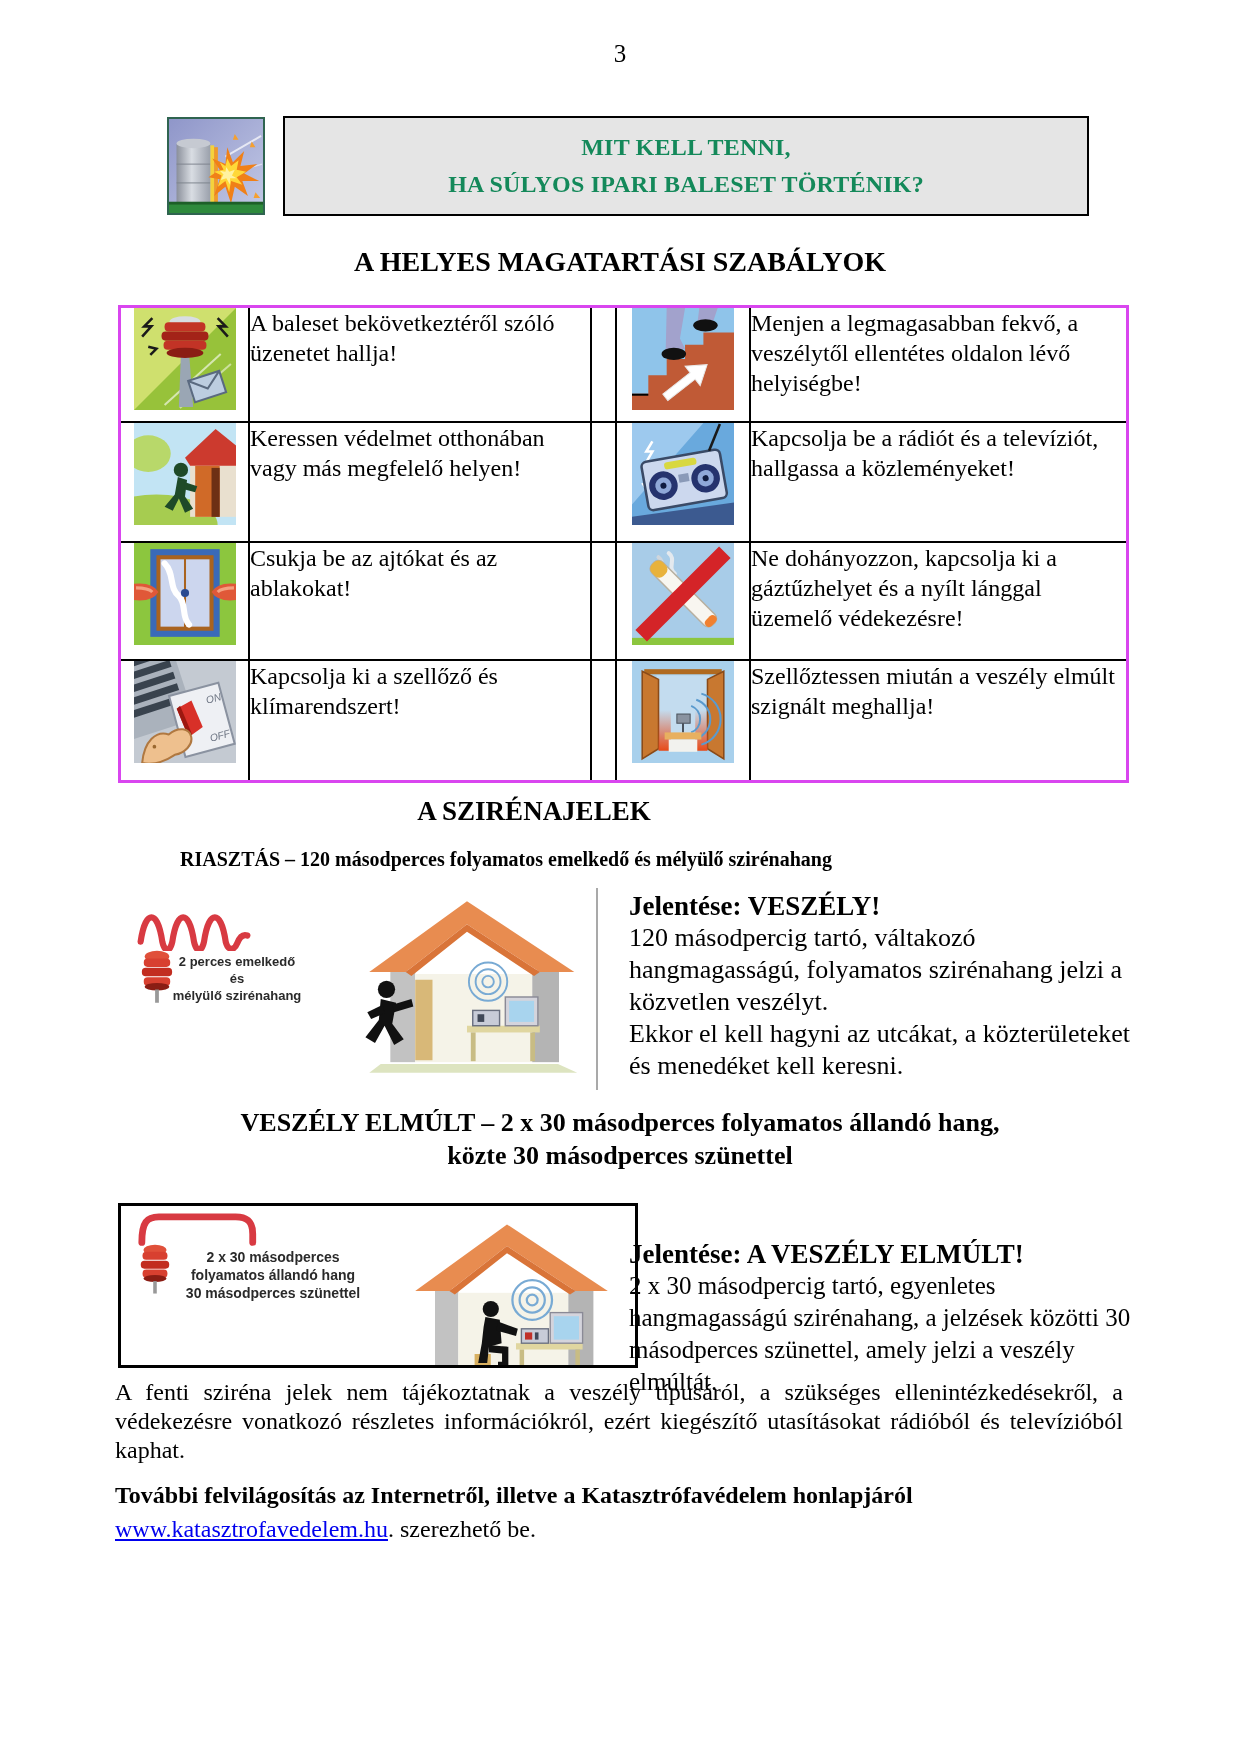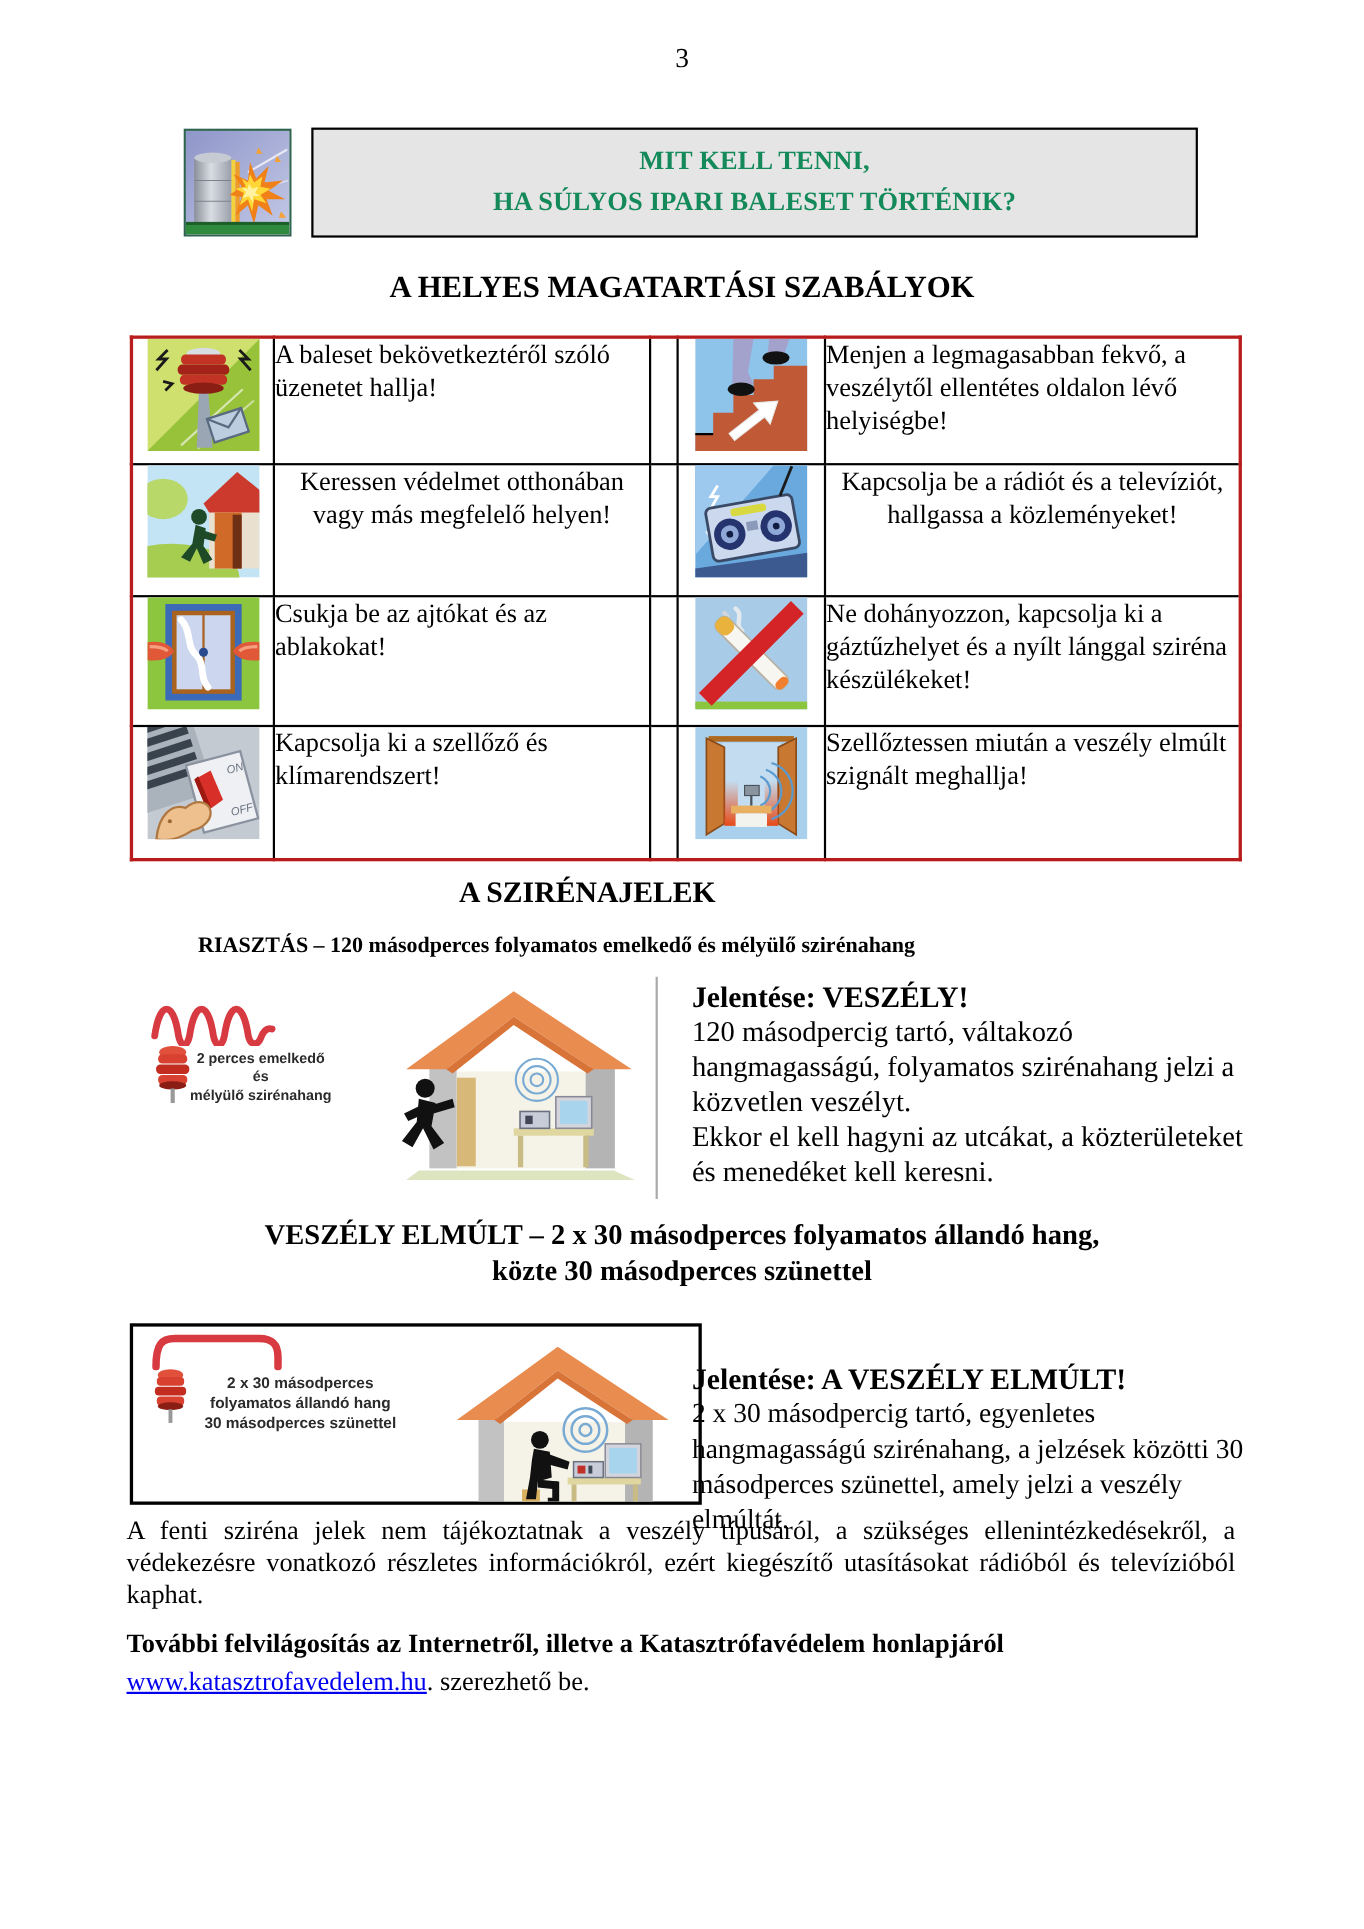--- a/index.html
+++ b/index.html
@@ -17,28 +17,28 @@
     left:283px;top:116px;width:806px;height:100px;background:#e5e5e5;border:2px solid #000;
     box-sizing:border-box;display:flex;flex-direction:column;justify-content:center;align-items:center;gap:10px;
   }
   .banner div{font-weight:bold;font-size:24px;color:#14895a;letter-spacing:.2px;}
   
   .h-rules{top:246px;left:0;width:1240px;text-align:center;font-weight:bold;font-size:28px;}
   .h-sirens{top:796px;left:0;width:1068px;text-align:center;font-weight:bold;font-size:27px;font-family:Liberation Serif, serif;}
   .h-alarm{top:848px;left:0;width:1012px;text-align:center;font-weight:bold;font-size:20px;}
   .h-allclear{top:1106px;left:0;width:1240px;text-align:center;font-weight:bold;font-size:26px;line-height:33px;}
   
-  table.rules{left:118px;top:305px;border-collapse:collapse;table-layout:fixed;border:3px solid #b91c1c;}
+  table.rules{left:118px;top:305px;border-collapse:collapse;table-layout:fixed;border:3px solid #d946ef;}
   table.rules td{border:2px solid #000;padding:0;vertical-align:top;}
   td.icon-cell{width:127px;text-align:center;vertical-align:middle;}
   td.icon-cell.c2{width:132px;}
   td.text-cell{width:340px;font-size:24px;line-height:30px;padding:7px 8px 4px 12px;}
   td.text-cell.c2{width:375px;}
   td.gap-cell{width:23px;}
-  tr.r1{height:115px;} tr.r2{height:120px;text-align:center;} tr.r3{height:118px;} tr.r4{height:122px;}
+  tr.r1{height:115px;} tr.r2{height:120px;} tr.r3{height:118px;} tr.r4{height:122px;}
   .icon-box{display:inline-block;width:102px;height:102px;vertical-align:middle;}
   .icon-box svg{display:block;width:100%;height:100%;}
   
   .fig1-wave{left:136px;top:903px;width:116px;height:50px;}
   .fig1-siren{left:140px;top:948px;width:34px;height:52px;}
   .fig1-caption{left:172px;top:953px;width:130px;text-align:center;
     font-family:"Liberation Sans","DejaVu Sans",sans-serif;font-weight:bold;font-size:13px;line-height:17px;color:#2a2a2a;}
   .fig1-house{left:352px;top:882px;width:230px;height:195px;}
   .fig-divider{left:596px;top:888px;width:2px;height:202px;background:#a9a9a9;}
   .alarm-text{left:629px;top:890px;width:508px;font-size:26px;line-height:32px;}
@@ -209,21 +209,21 @@
           <path d="M36,10 C44,16 34,24 42,30" fill="none" stroke="#e4e9ee" stroke-width="4" stroke-linecap="round"></path>
           <g transform="rotate(45 50 50)">
             <rect x="8" y="42" width="84" height="15" rx="6" fill="#f8f6f0" stroke="#b8b0a0" stroke-width="1.5"></rect>
             <rect x="8" y="42" width="16" height="15" rx="6" fill="#e8b23c"></rect>
             <rect x="84" y="43" width="8" height="13" rx="4" fill="#f08030"></rect>
           </g>
           <g transform="rotate(-45 50 50)">
             <rect x="-8" y="42" width="116" height="16" fill="#d42428"></rect>
           </g>
         </svg></span></td>
-      <td class="text-cell c2">Ne dohányozzon, kapcsolja ki a gáztűzhelyet és a nyílt lánggal sziréna készülékeket!</td>
+      <td class="text-cell c2">Ne dohányozzon, kapcsolja ki a gáztűzhelyet és a nyílt lánggal üzemelő védekezésre!</td>
     </tr>
     <tr class="r4">
       <td class="icon-cell"><span class="icon-box">
         <svg viewBox="0 0 100 100">
           <rect width="100" height="100" fill="#c4cad2"></rect>
           <g transform="rotate(-18 30 30)">
             <rect x="-20" y="-30" width="70" height="95" fill="#aab2bc"></rect>
             <rect x="-18" y="-10" width="62" height="7" fill="#39434e"></rect>
             <rect x="-18" y="2" width="62" height="7" fill="#39434e"></rect>
             <rect x="-18" y="14" width="62" height="7" fill="#39434e"></rect>

